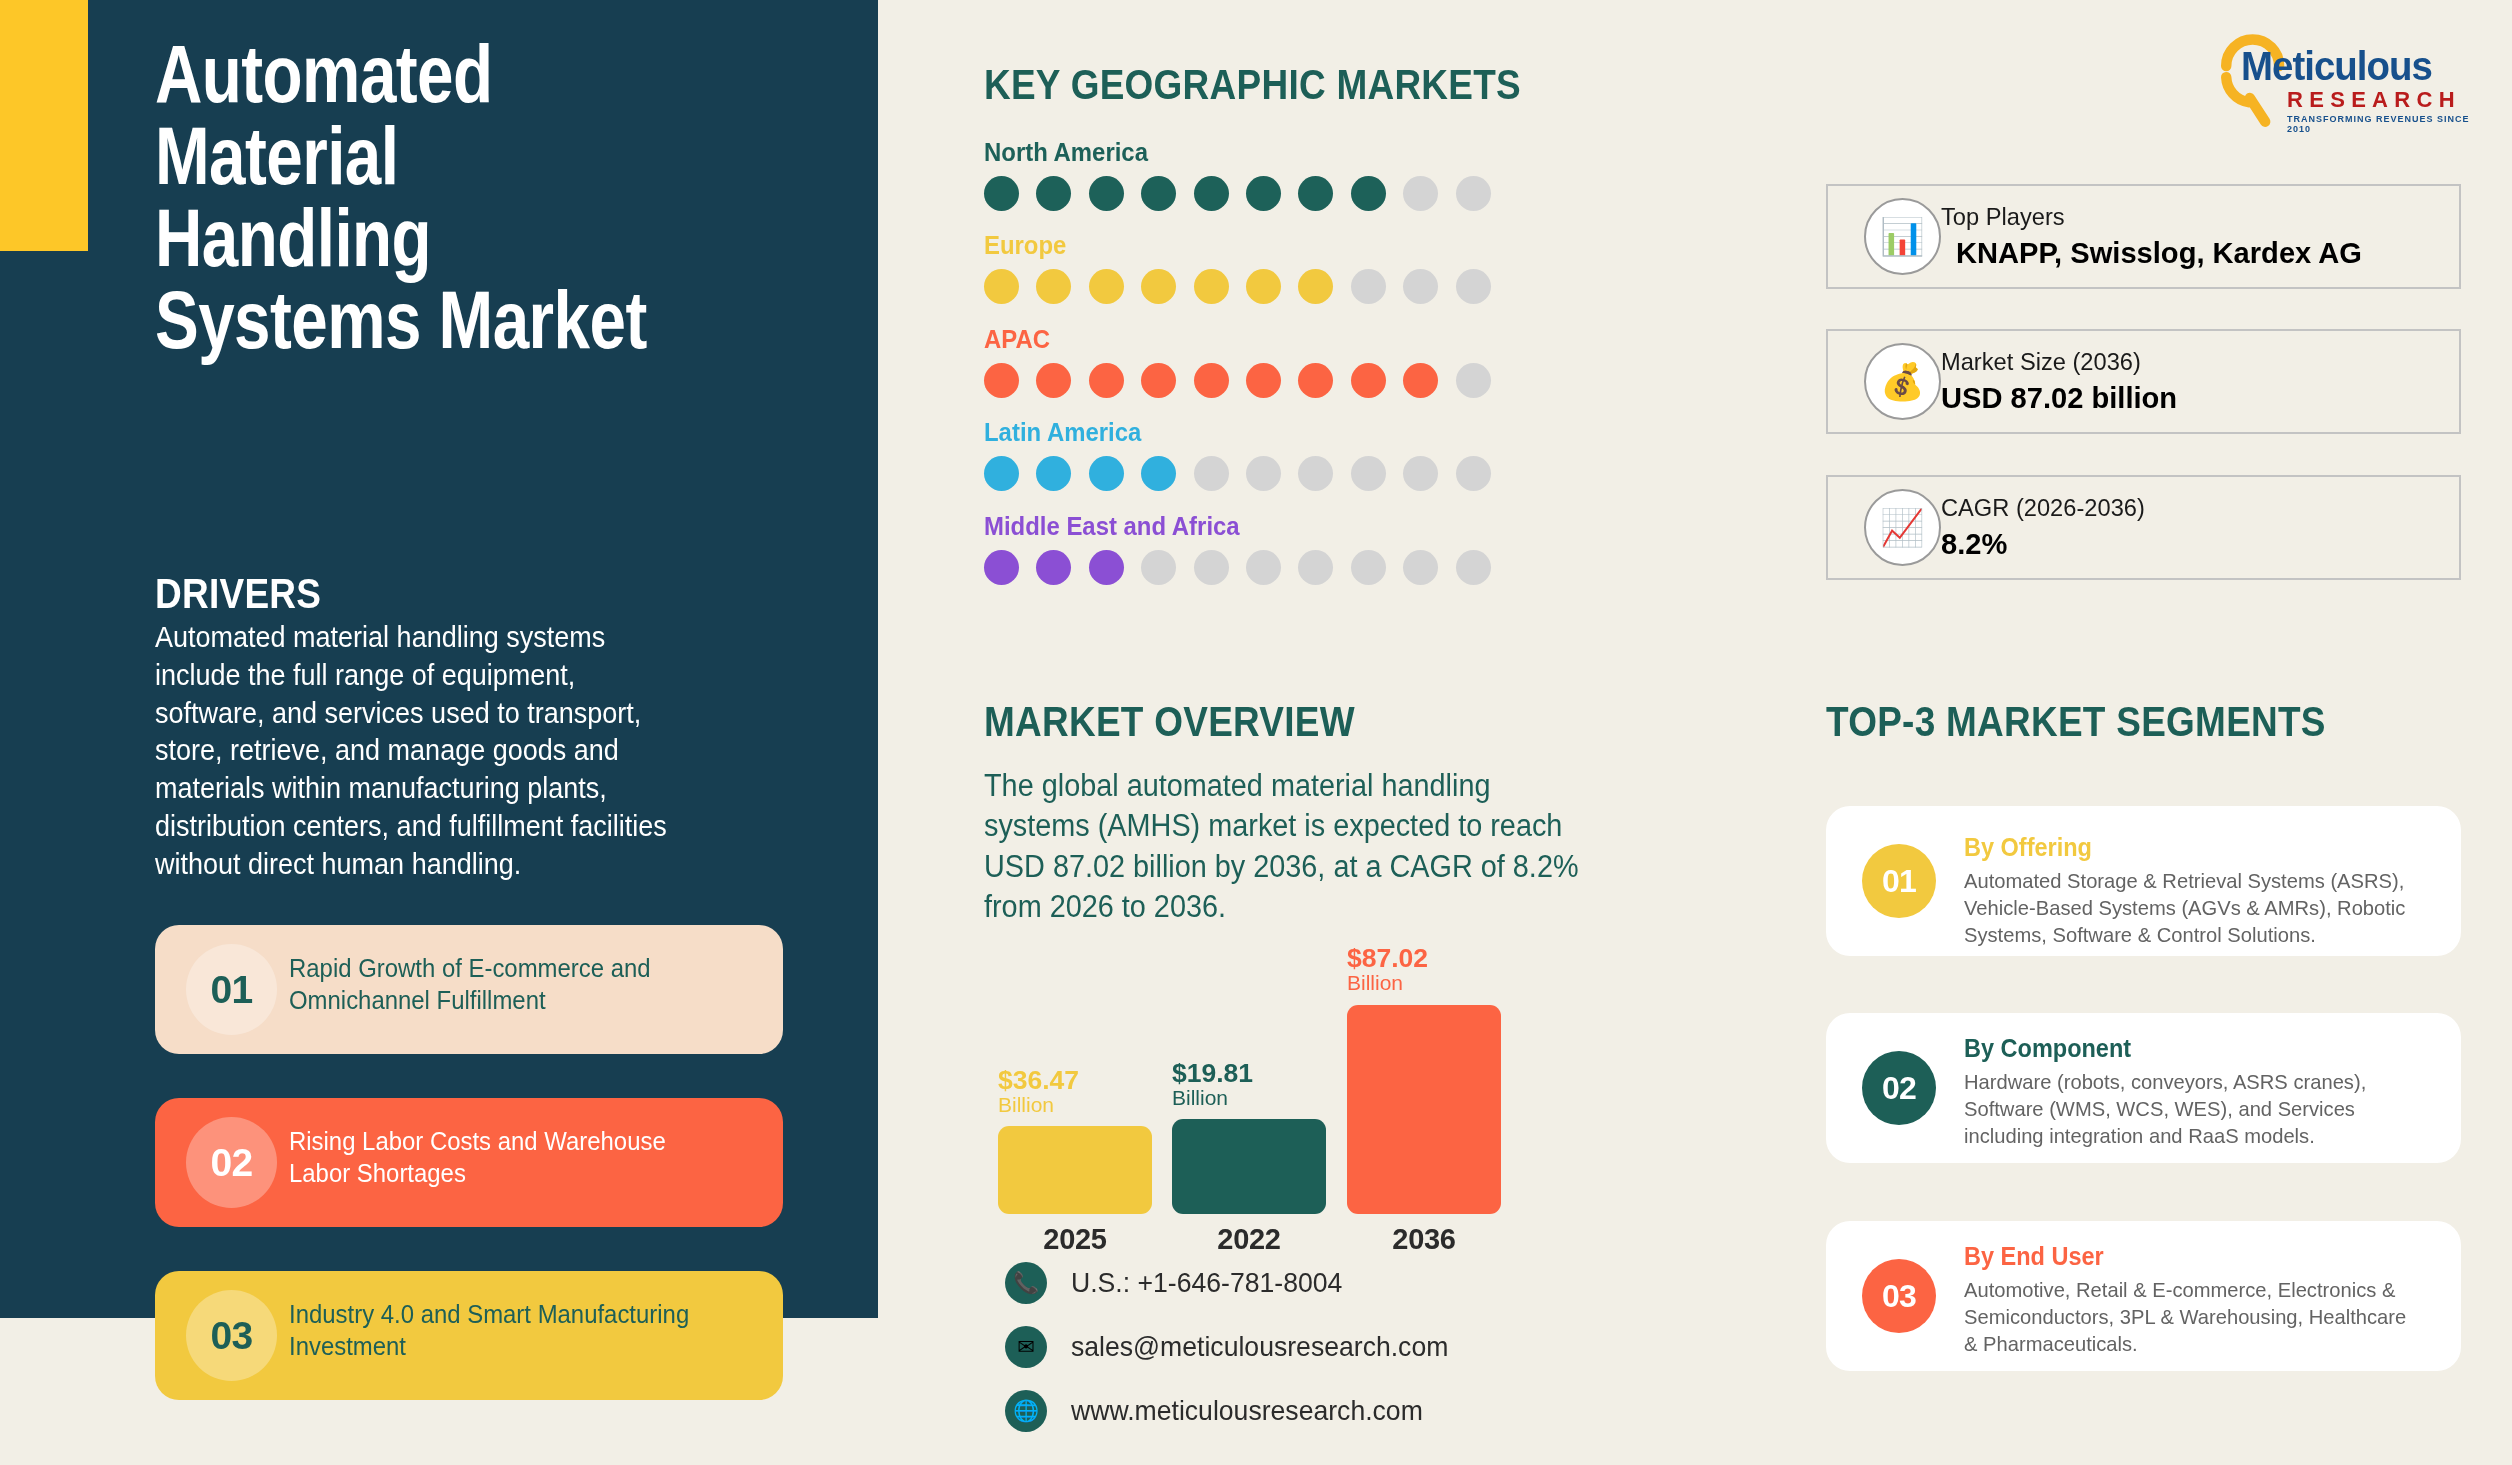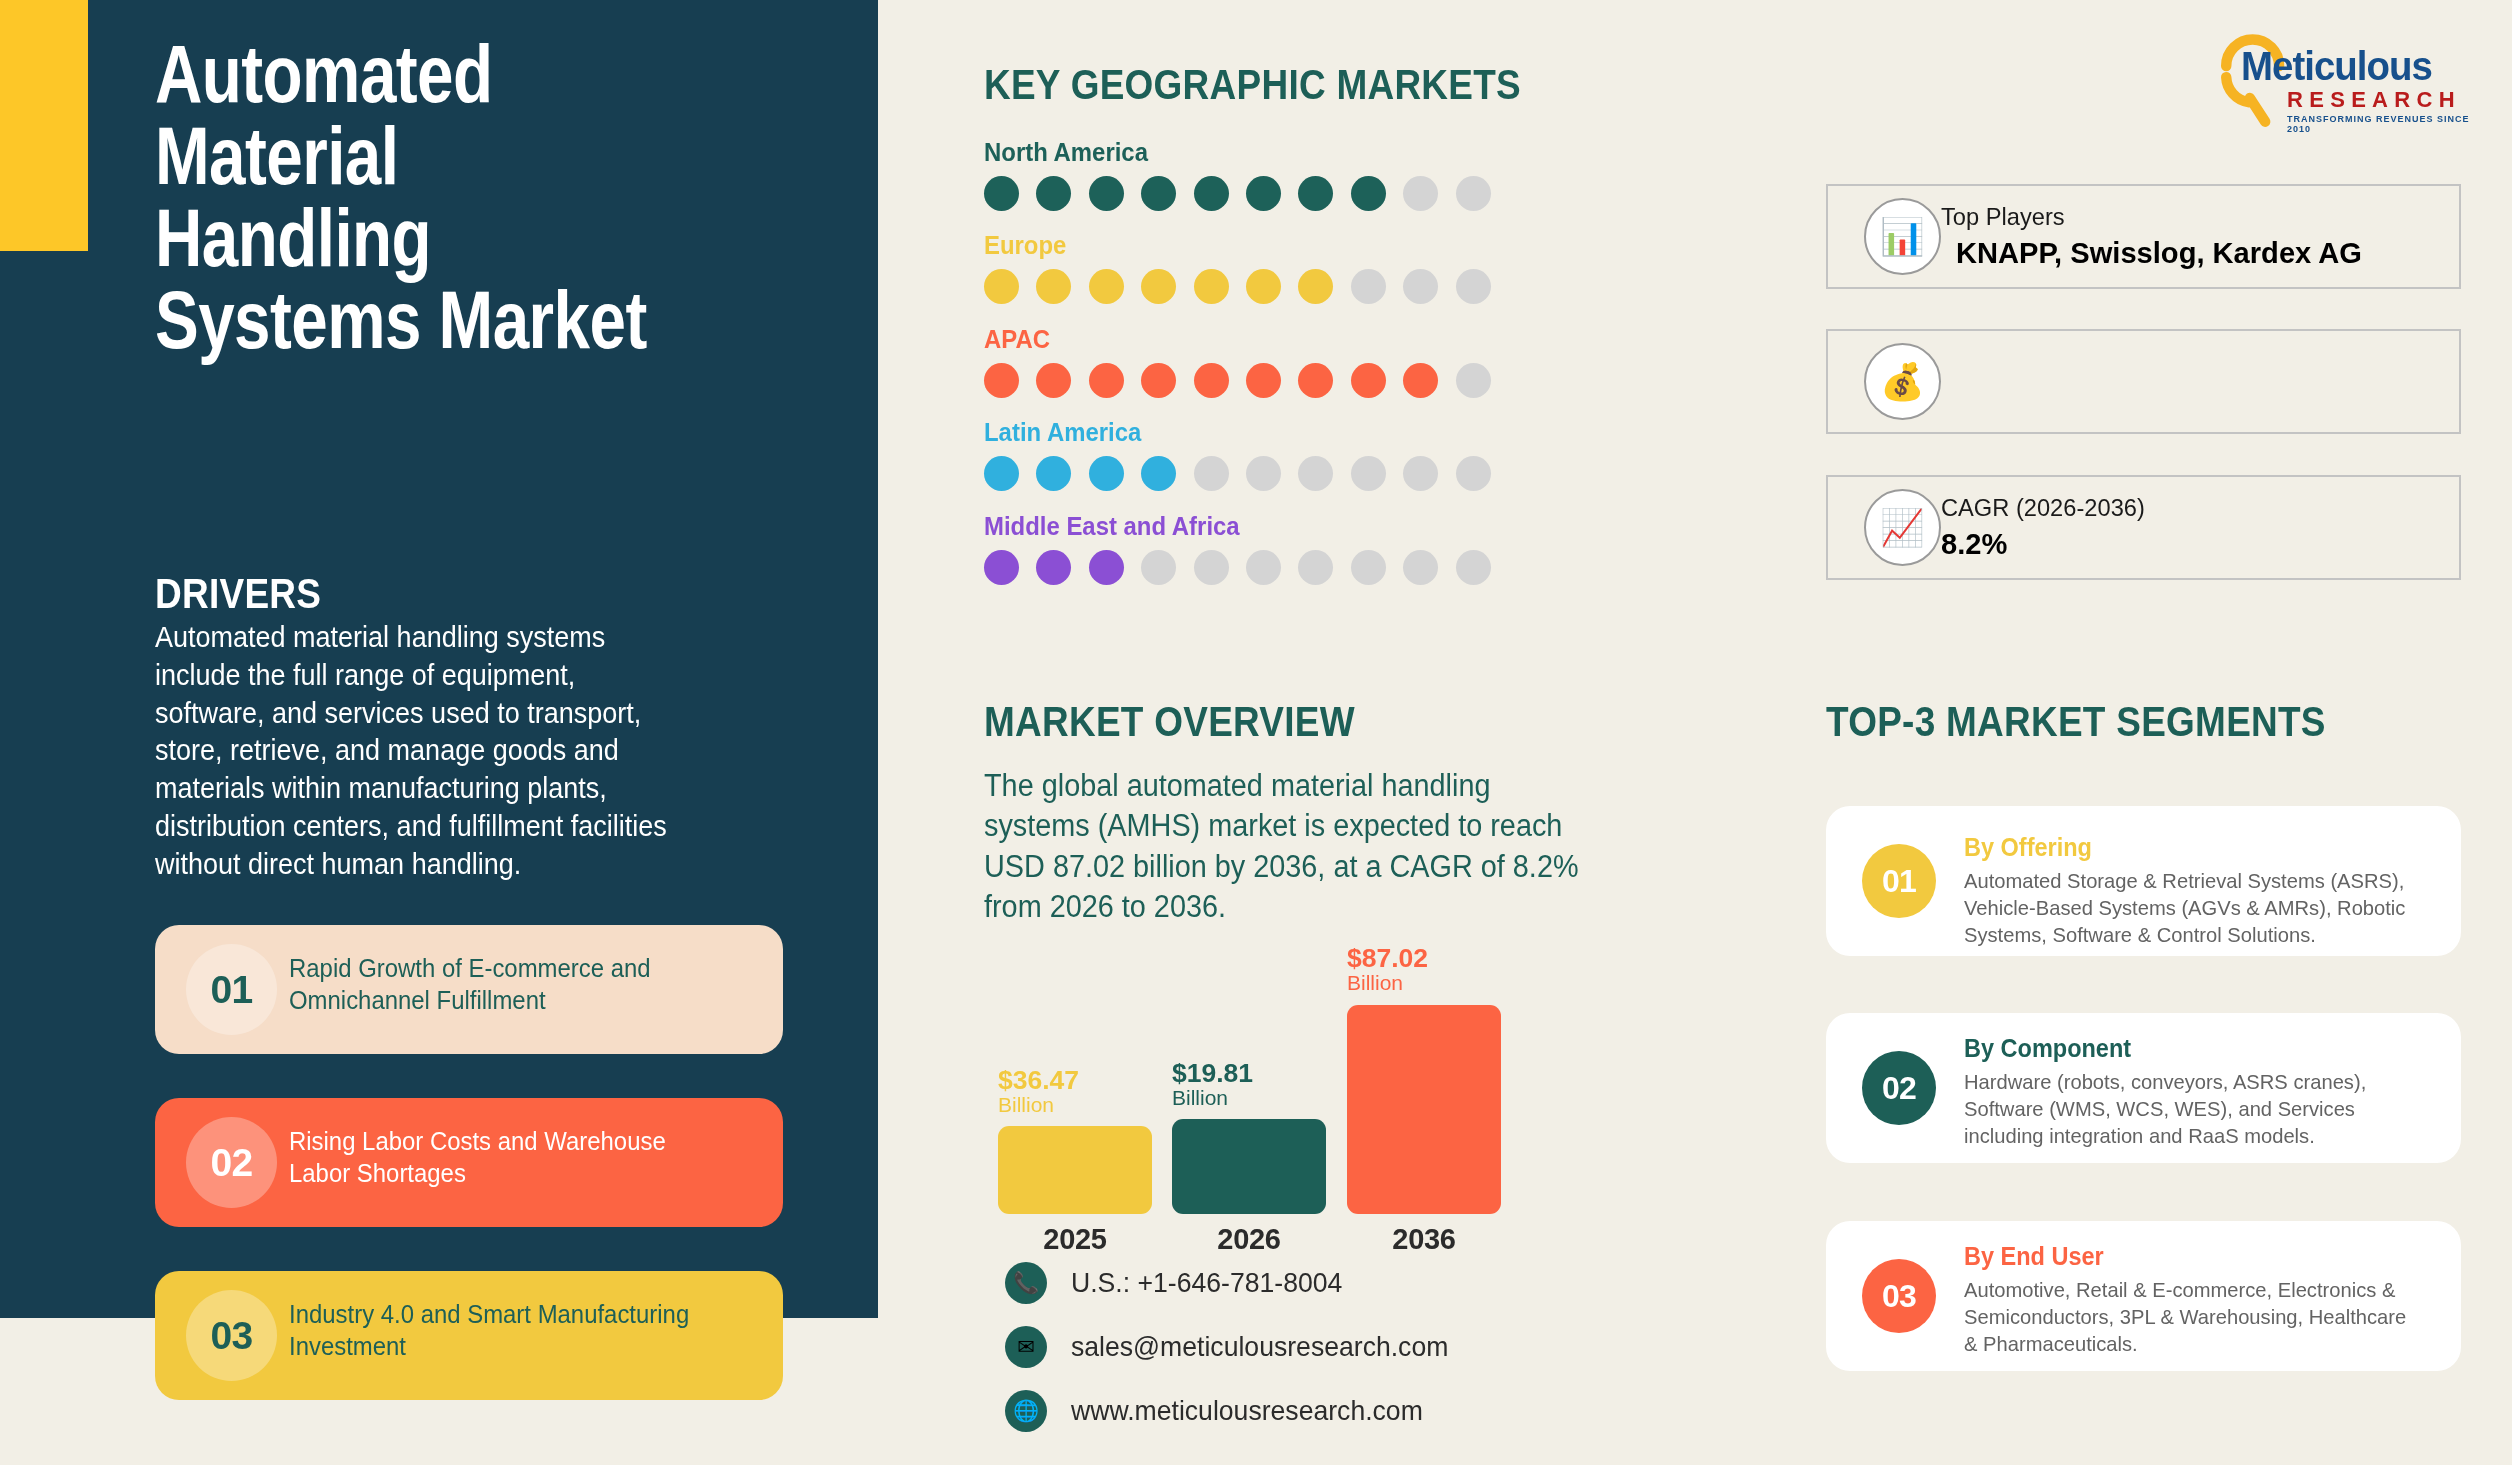--- a/index.html
+++ b/index.html
@@ -295,21 +295,21 @@
 <div id="bar-chart">
     <div class="bar-col" style="left: 14px; height: 172px;">
       <div class="bar-vlabel" style="bottom: 99px; color: rgb(242, 201, 63);"><span>$36.47</span><span class="unit">Billion</span></div>
       <div class="bar-rect" style="height: 88px; background: rgb(242, 201, 63);"></div>
     </div>
     <div class="bar-xlabel" style="left: 14px; margin-top: 24px;">2025</div>
     <div class="bar-col" style="left: 188px; height: 179px;">
       <div class="bar-vlabel" style="bottom: 106px; color: rgb(29, 95, 87);"><span>$19.81</span><span class="unit">Billion</span></div>
       <div class="bar-rect" style="height: 95px; background: rgb(29, 95, 87);"></div>
     </div>
-    <div class="bar-xlabel" style="left: 188px;">2026</div>
+    <div class="bar-xlabel" style="left: 188px;">2022</div>
     <div class="bar-col" style="left: 363px; height: 293px;">
       <div class="bar-vlabel" style="bottom: 221px; color: rgb(252, 100, 67);"><span>$87.02</span><span class="unit">Billion</span></div>
       <div class="bar-rect" style="height: 209px; background: rgb(252, 100, 67);"></div>
     </div>
     <div class="bar-xlabel" style="left: 363px; margin-top: 24px;">2036</div>
   </div>
 
 <div id="contact">
     <div class="contact-row">
       <div class="contact-ico">📞</div>
@@ -342,20 +342,24 @@
     </div>
   <div class="stat-body">
     <div class="stat-label">Top Players</div>
     <div class="stat-value">KNAPP, Swisslog, Kardex AG</div>
   </div>
 </div>
 <div class="stat-card" id="stat-1">
   <div class="stat-ico-wrap">
       <span>💰</span>
     </div>
+  <div class="stat-body">
+    <div class="stat-label">Market Size (2036)</div>
+    <div class="stat-value">USD 87.02 billion</div>
+  </div>
 </div>
 <div class="stat-card" id="stat-2">
   <div class="stat-ico-wrap">
       <span>📈</span>
     </div>
   <div class="stat-body">
     <div class="stat-label">CAGR (2026-2036)</div>
     <div class="stat-value">8.2%</div>
   </div>
 </div>

